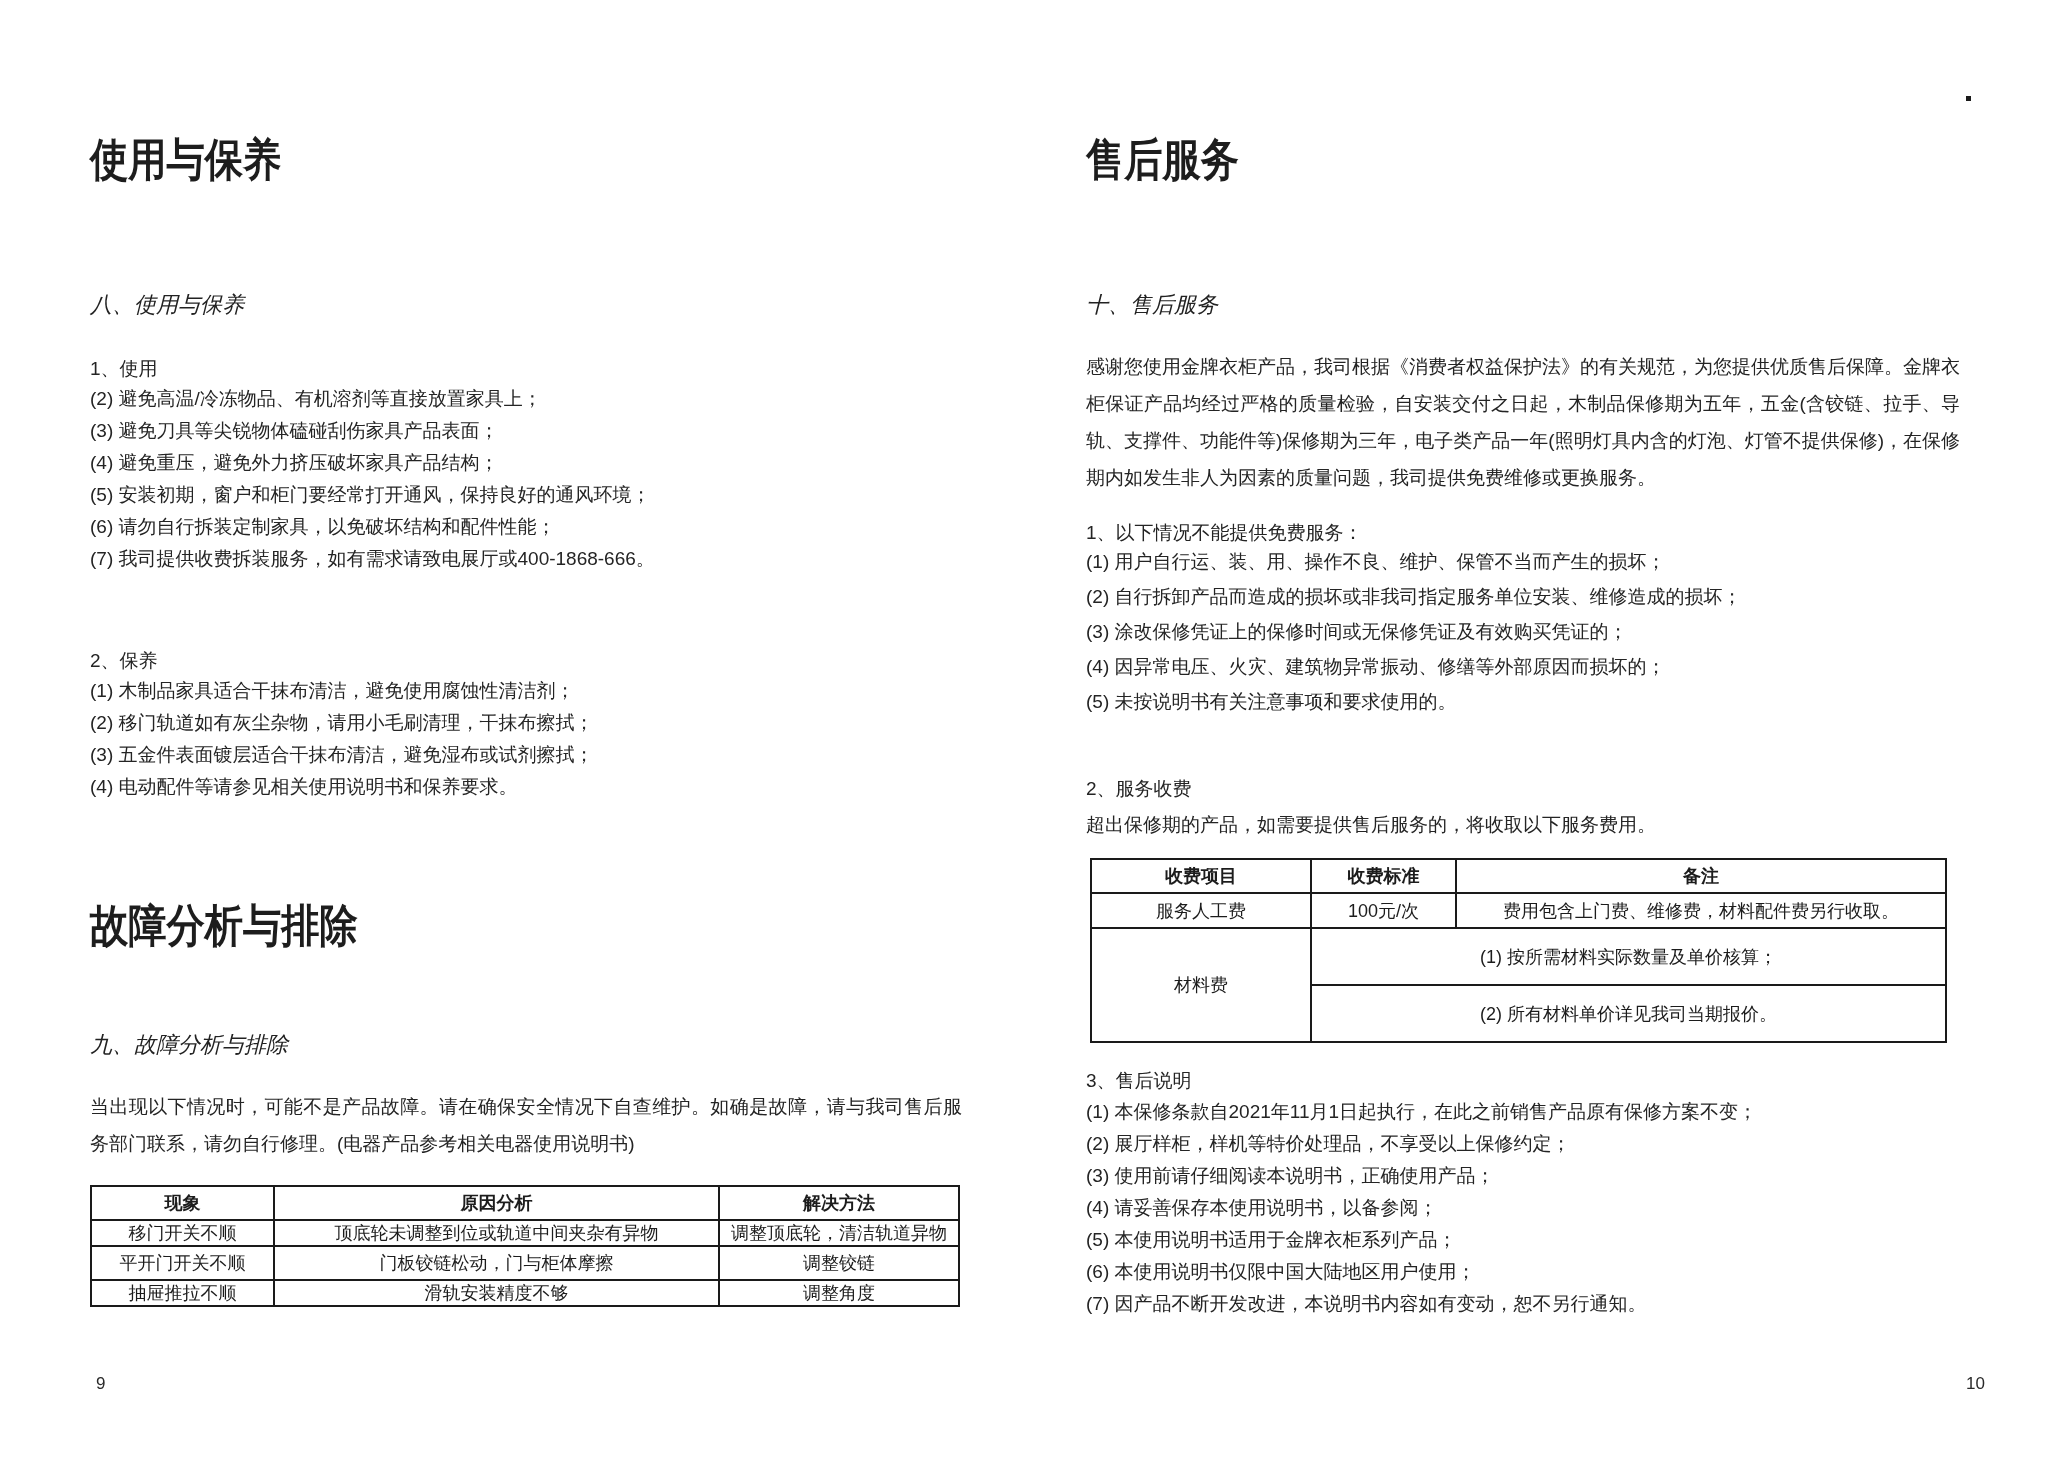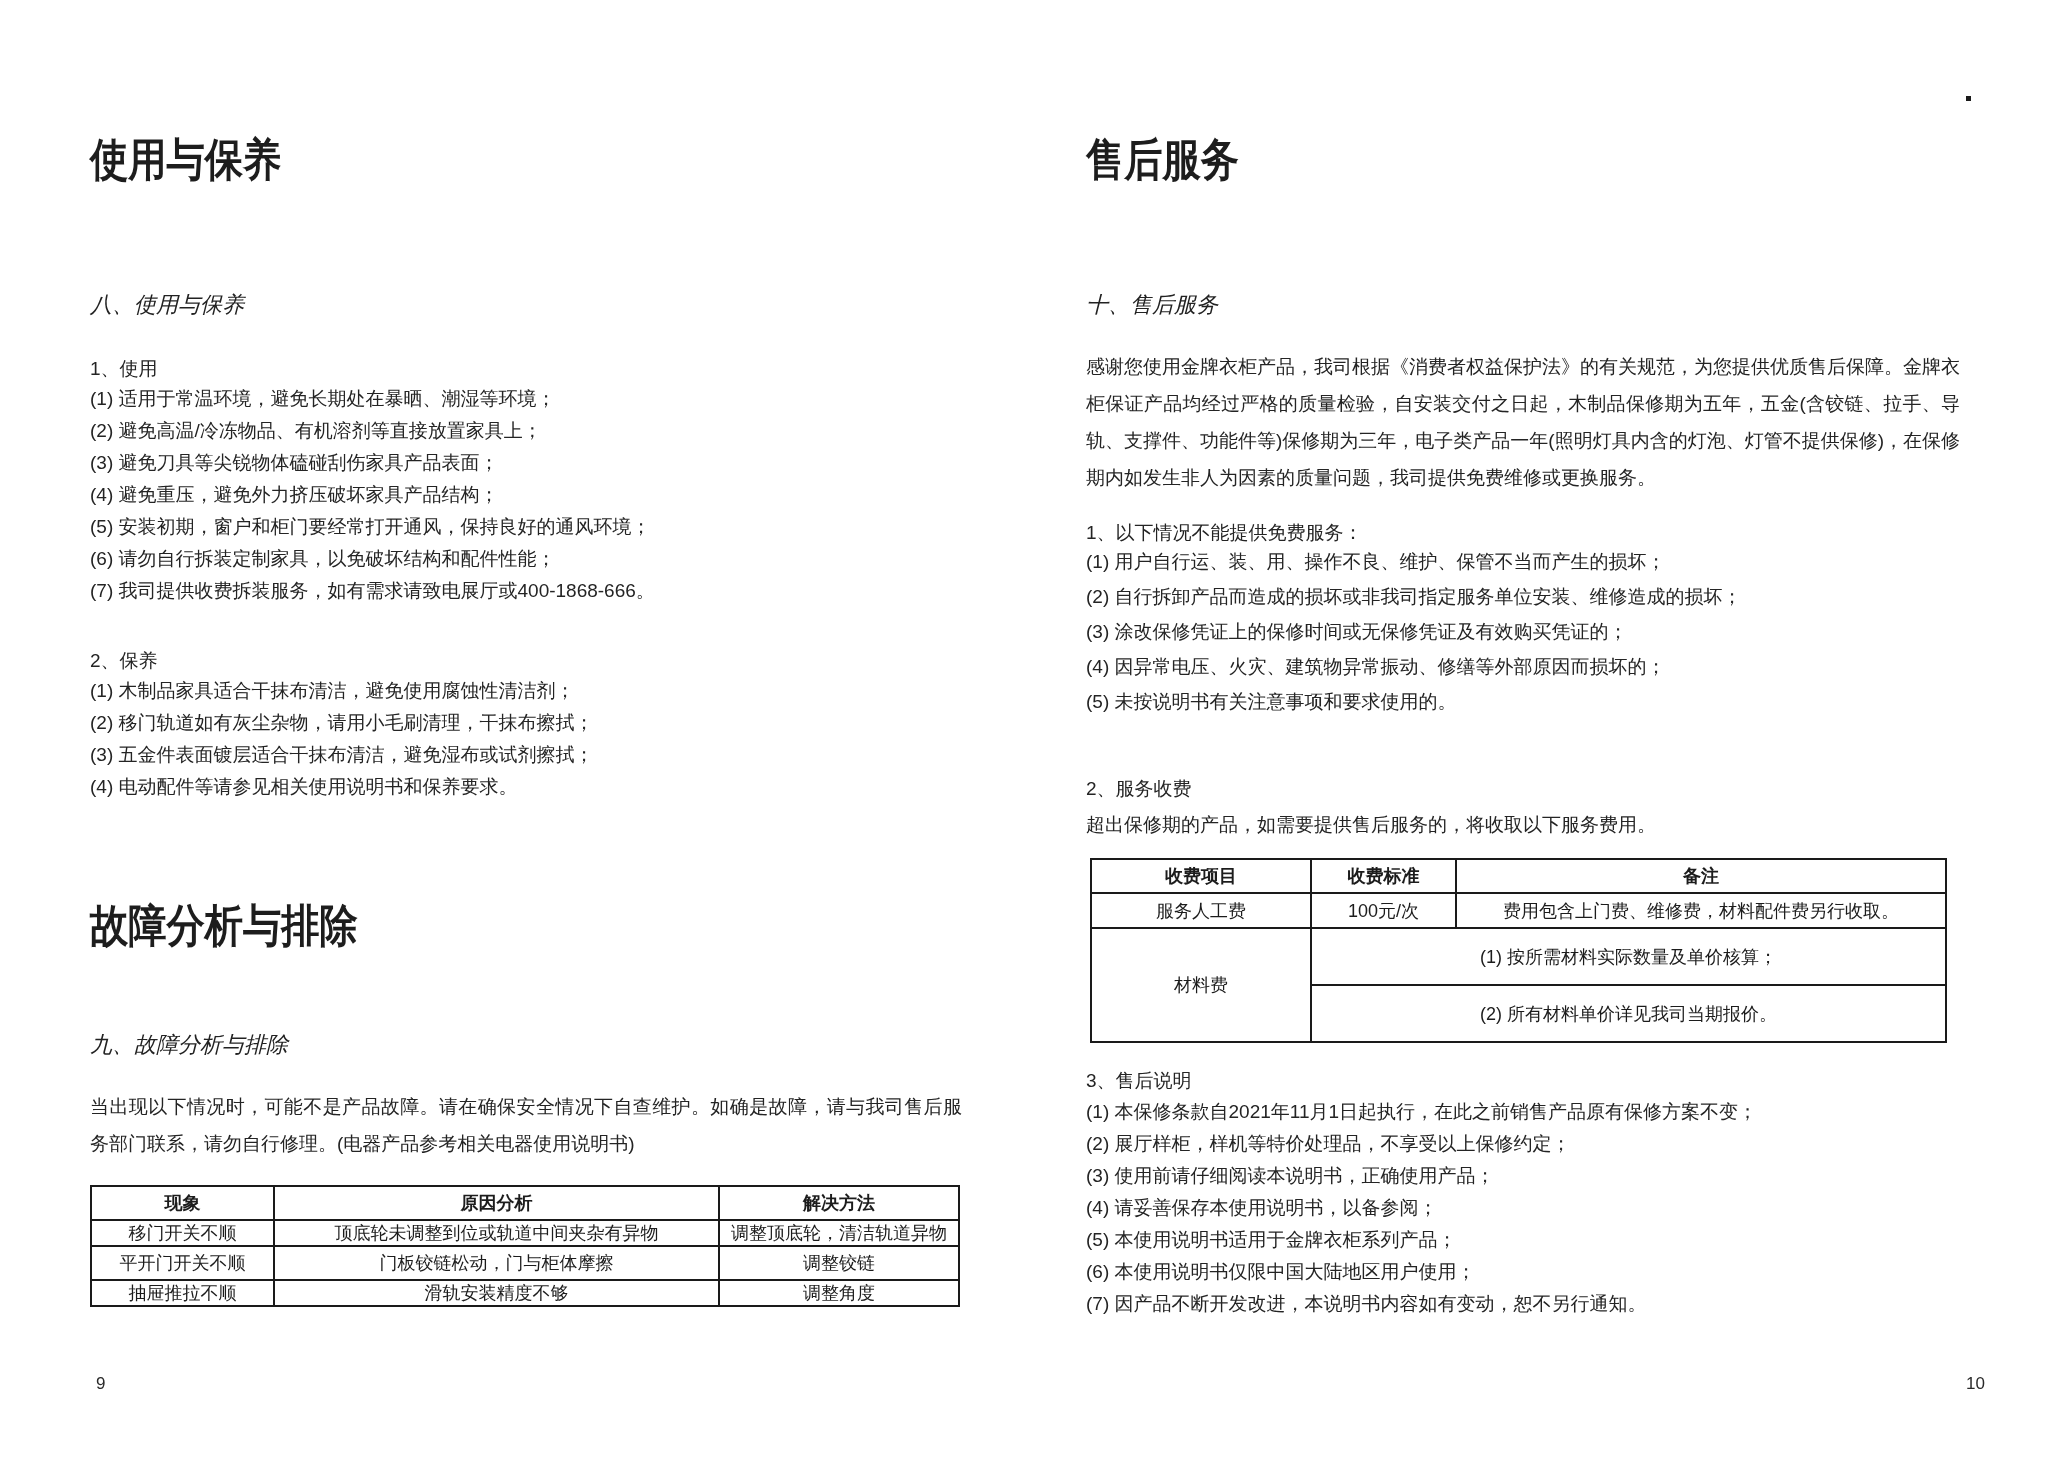--- a/index.html
+++ b/index.html
@@ -37,21 +37,20 @@
 
   <div>
 
     <div class="abs t-big" style="left:90px;top:130px;">使用与保养</div>
 
     <div class="abs t-sec" style="left:90px;top:290px;">八、使用与保养</div>
 
     <div class="abs t-label" style="left:90px;top:356px;">1、使用</div>
 
     <div class="abs list lh32" style="left:90px;top:383px;">
-      <div>(1) 适用于常温环境，避免长期处在暴晒、潮湿等环境；</div>
       <div>(2) 避免高温/冷冻物品、有机溶剂等直接放置家具上；</div>
       <div>(3) 避免刀具等尖锐物体磕碰刮伤家具产品表面；</div>
       <div>(4) 避免重压，避免外力挤压破坏家具产品结构；</div>
       <div>(5) 安装初期，窗户和柜门要经常打开通风，保持良好的通风环境；</div>
       <div>(6) 请勿自行拆装定制家具，以免破坏结构和配件性能；</div>
       <div>(7) 我司提供收费拆装服务，如有需求请致电展厅或400-1868-666。</div>
     </div>
 
     <div class="abs t-label" style="left:90px;top:648px;">2、保养</div>
 

